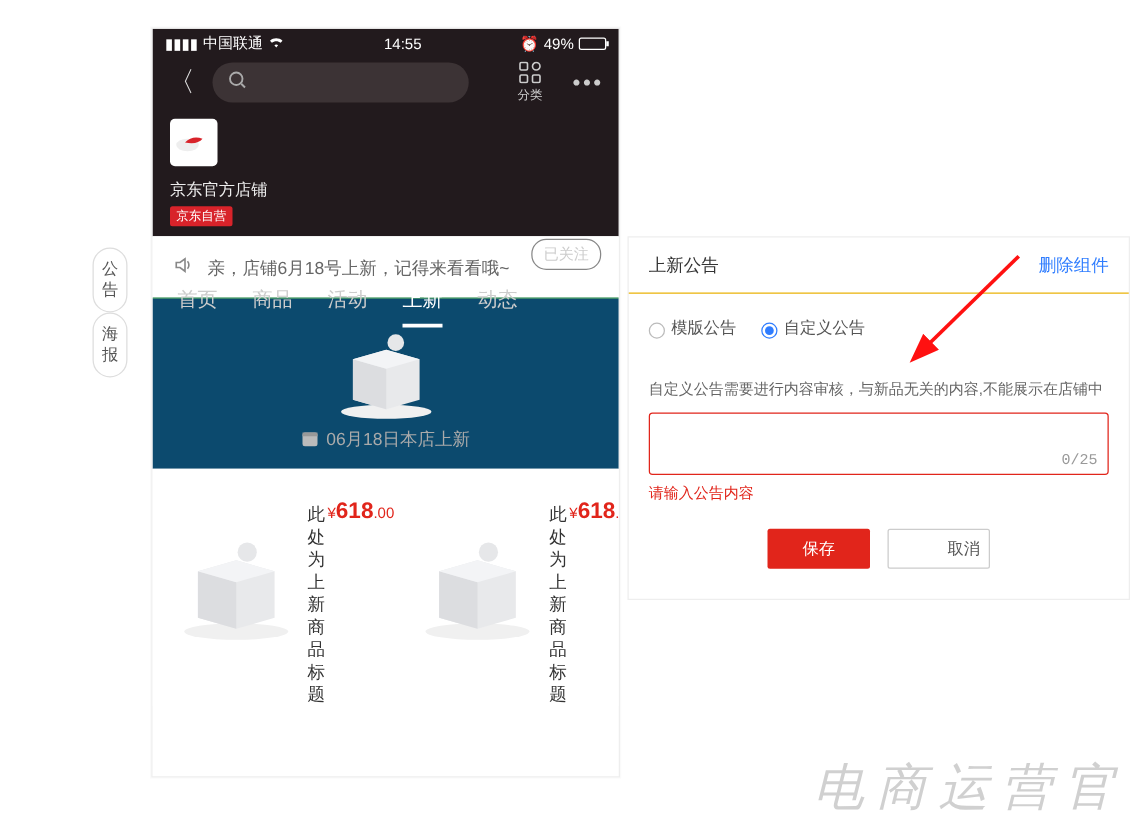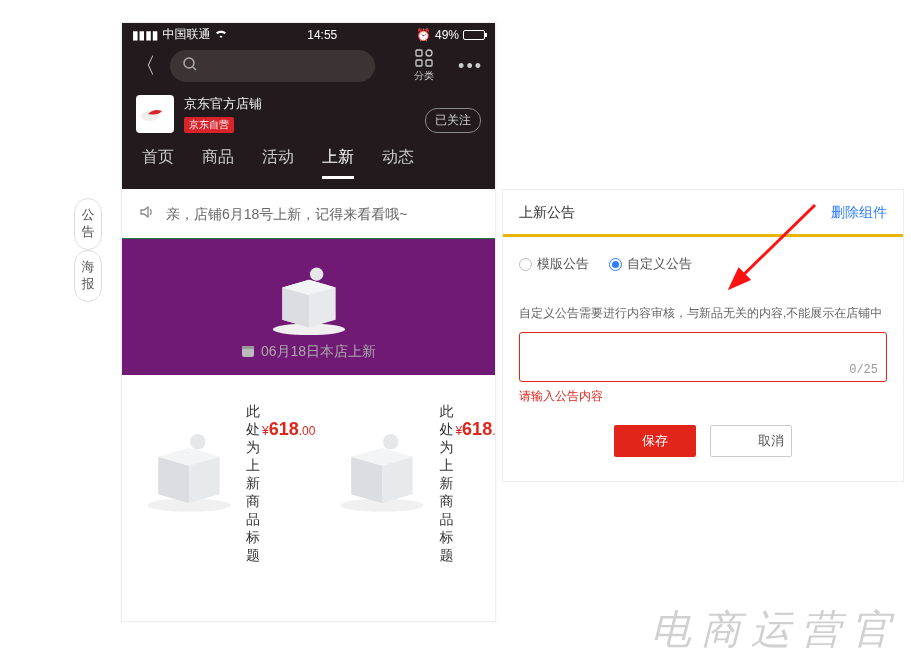--- a/index.html
+++ b/index.html
@@ -103,23 +103,24 @@
   .more-dots {
     color: #ccc;
     font-size: 18px;
     letter-spacing: 2px;
     margin-left: 14px;
     cursor: pointer;
   }
 
   .store-row {
     display: flex;
-    align-items: flex-end;
+    align-items: flex-start;
     padding: 8px 14px 6px 14px;
     gap: 10px;
+    flex-direction: column;
   }
   .store-logo {
     width: 38px; height: 38px; background: #fff; border-radius: 4px;
     display: flex; align-items: center; justify-content: center;
     font-size: 18px; color: #c33;
   }
   .store-meta { display: flex; flex-direction: column; gap: 4px; }
   .store-name { font-size: 13px; color: #eee; }
   .store-tag {
     display: inline-block;
@@ -160,21 +161,21 @@
     border-bottom: 1px solid #15803d;
     background: #fff;
   }
   .speaker { color: #888; }
 
   .empty-box-wrap {
     display: flex;
     flex-direction: column;
     align-items: center;
     padding: 18px 0 8px 0;
-    background: #701a75;
+    background: #0c4a6e;
   }
   .date-line {
     display: flex;
     align-items: center;
     gap: 6px;
     color: #aaa;
     font-size: 14px;
     margin-top: 6px;
     margin-bottom: 6px;
   }
@@ -197,57 +198,57 @@
     justify-content: center;
   }
   .product-title {
     font-size: 14px;
     color: #333;
     margin-top: 10px;
     padding-left: 2px;
   }
   .product-price {
     color: #e1251b;
-    margin-top: 26px;
+    margin-top: 5px;
     padding-left: 2px;
     font-size: 12px;
   }
   .product-price .big { font-size: 18px; font-weight: 600; }
 
   
   .panel {
     position: absolute;
     left: 502px;
     top: 189px;
     width: 402px;
     border: 1px solid #eee;
     background: #fff;
   }
   .panel-head {
     display: flex;
     justify-content: space-between;
     align-items: center;
     padding: 14px 16px 12px 16px;
-    border-bottom: 3px solid #eab308;
+    border-bottom: 1px solid #eab308;
     font-size: 14px;
   }
   .panel-title { color: #333; }
   .panel-del { color: #2f7dff; cursor: pointer; }
 
   .radio-row {
     display: flex;
     gap: 20px;
     padding: 18px 16px 8px 16px;
     font-size: 13px;
     color: #555;
     align-items: center;
   }
   .radio {
     display: flex;
-    align-items: center;
+    align-items: flex-end;
     gap: 5px;
     cursor: pointer;
   }
   .rdot {
     width: 13px; height: 13px; border-radius: 50%;
     border: 1px solid #bbb; display: inline-block; position: relative;
   }
   .rdot.checked { border-color: #2f7dff; }
   .rdot.checked::after {
     content: ""; position: absolute; left: 2px; top: 2px;

